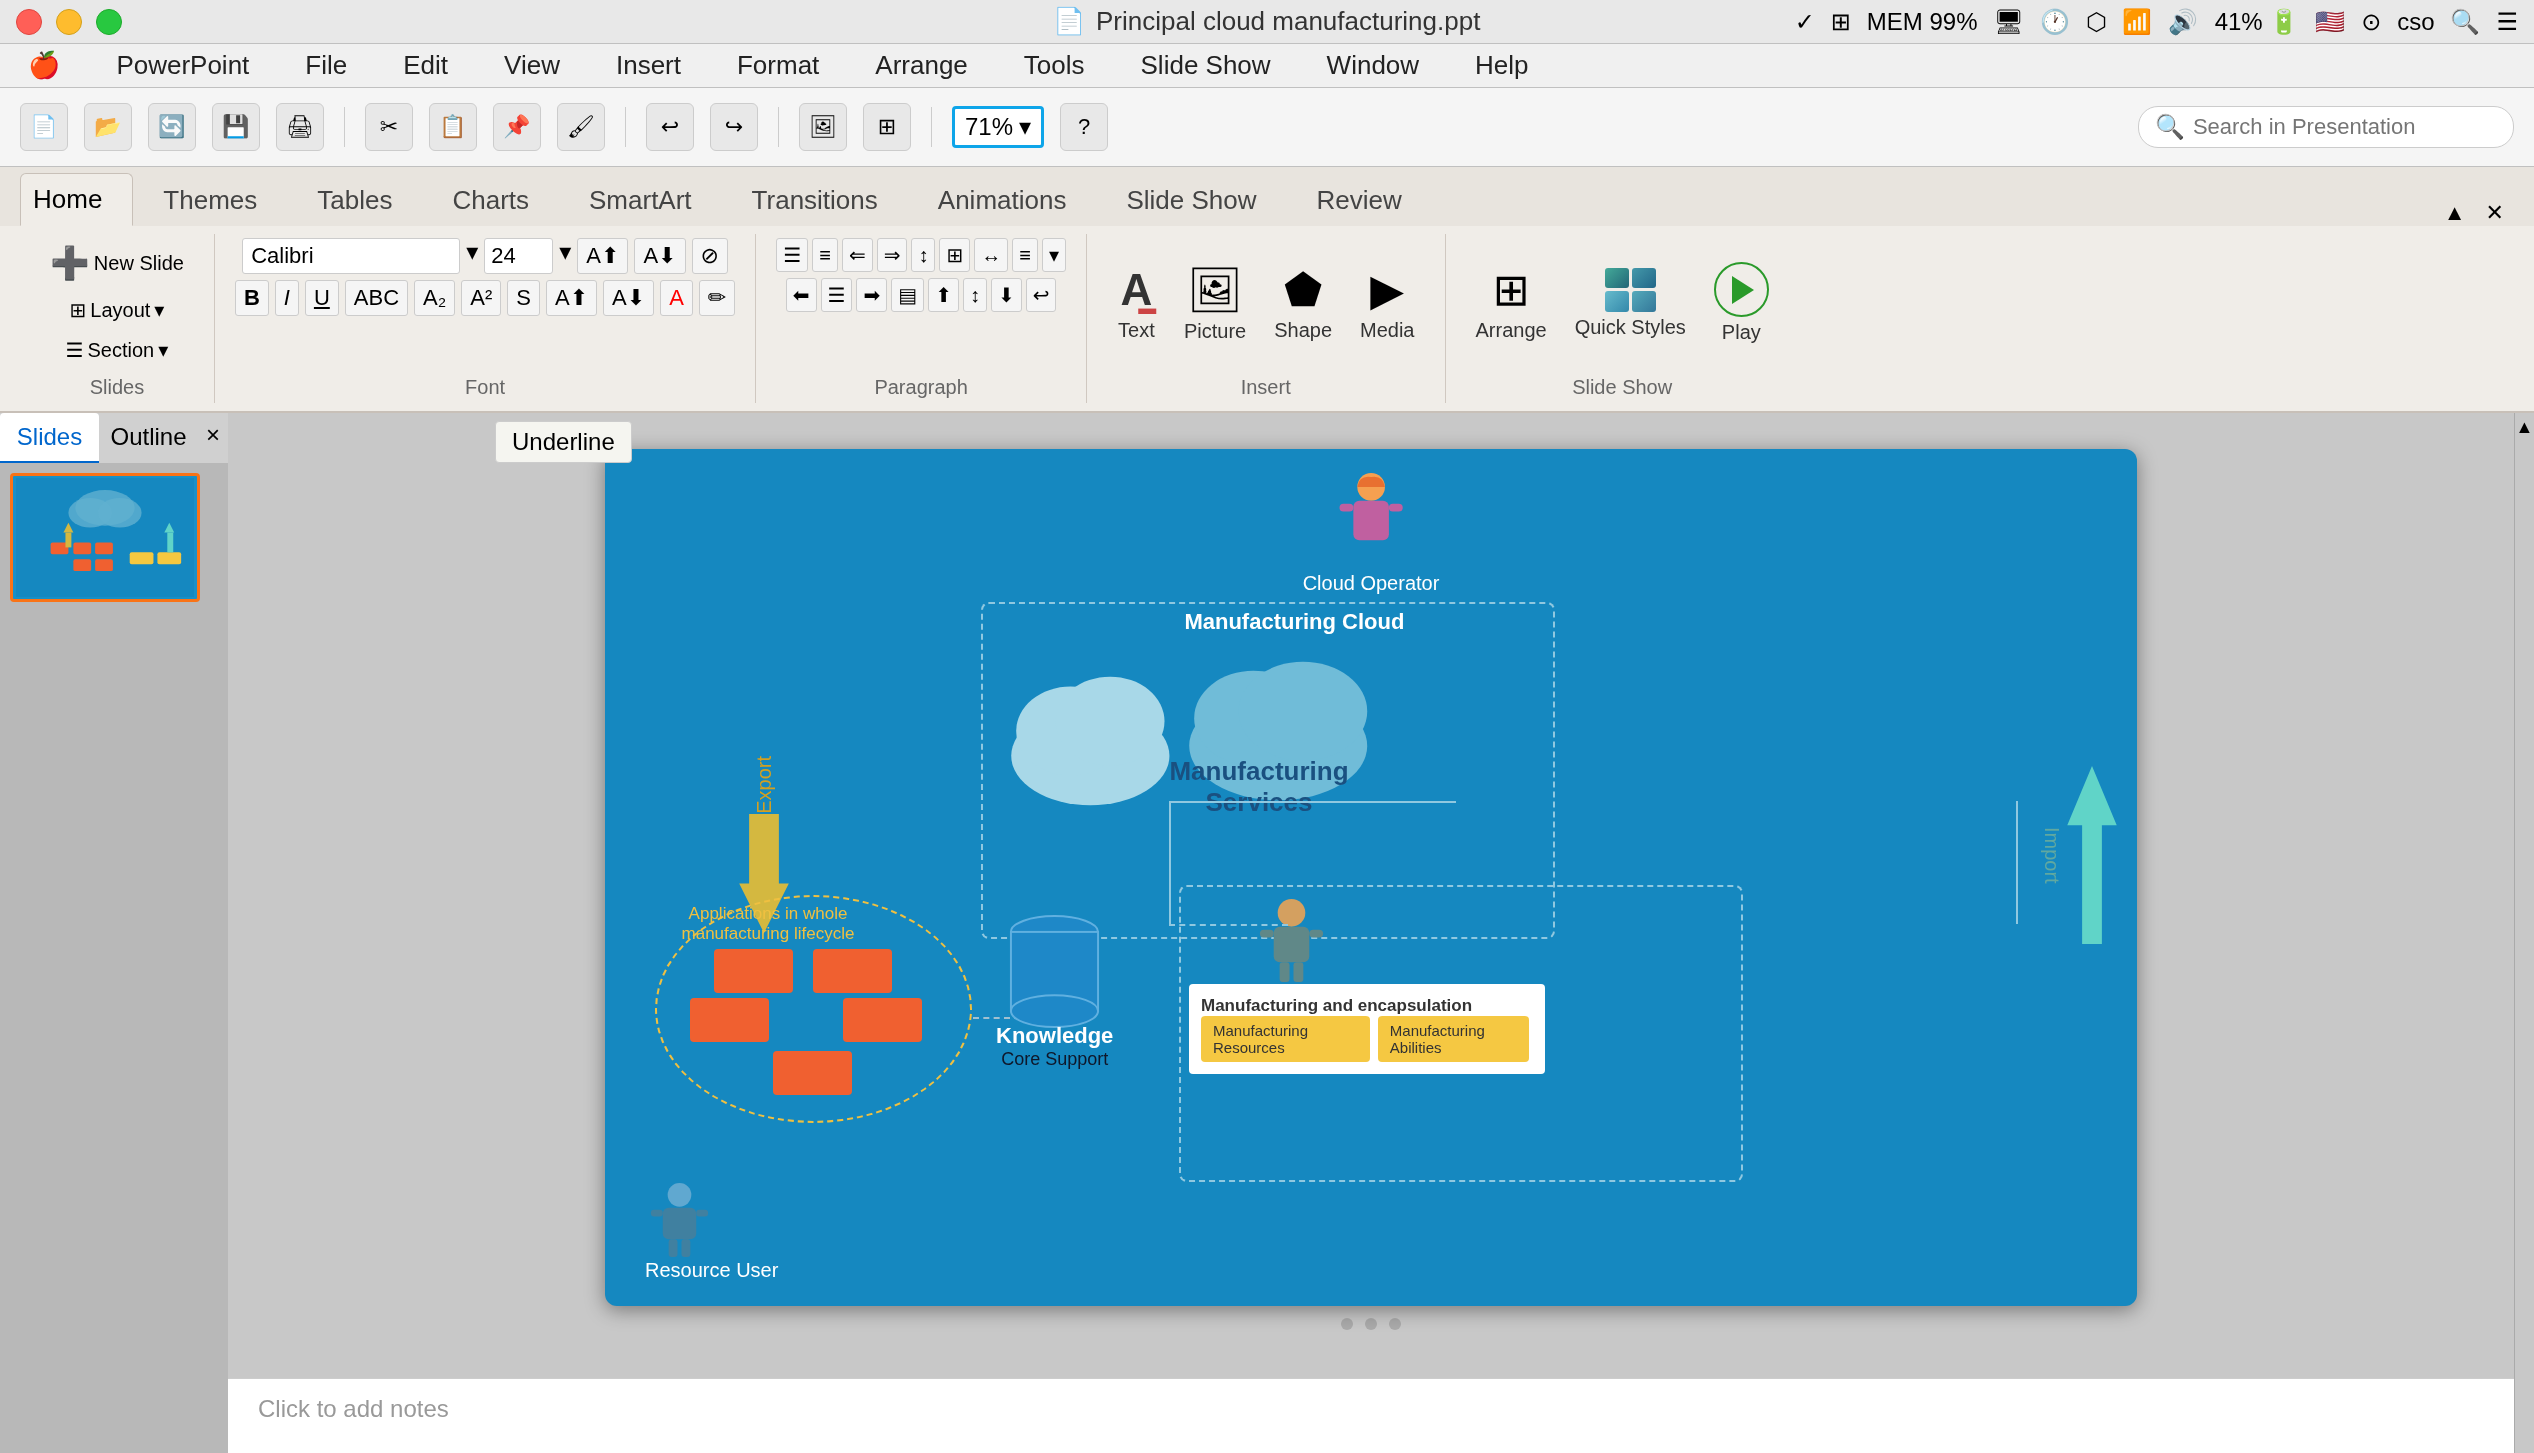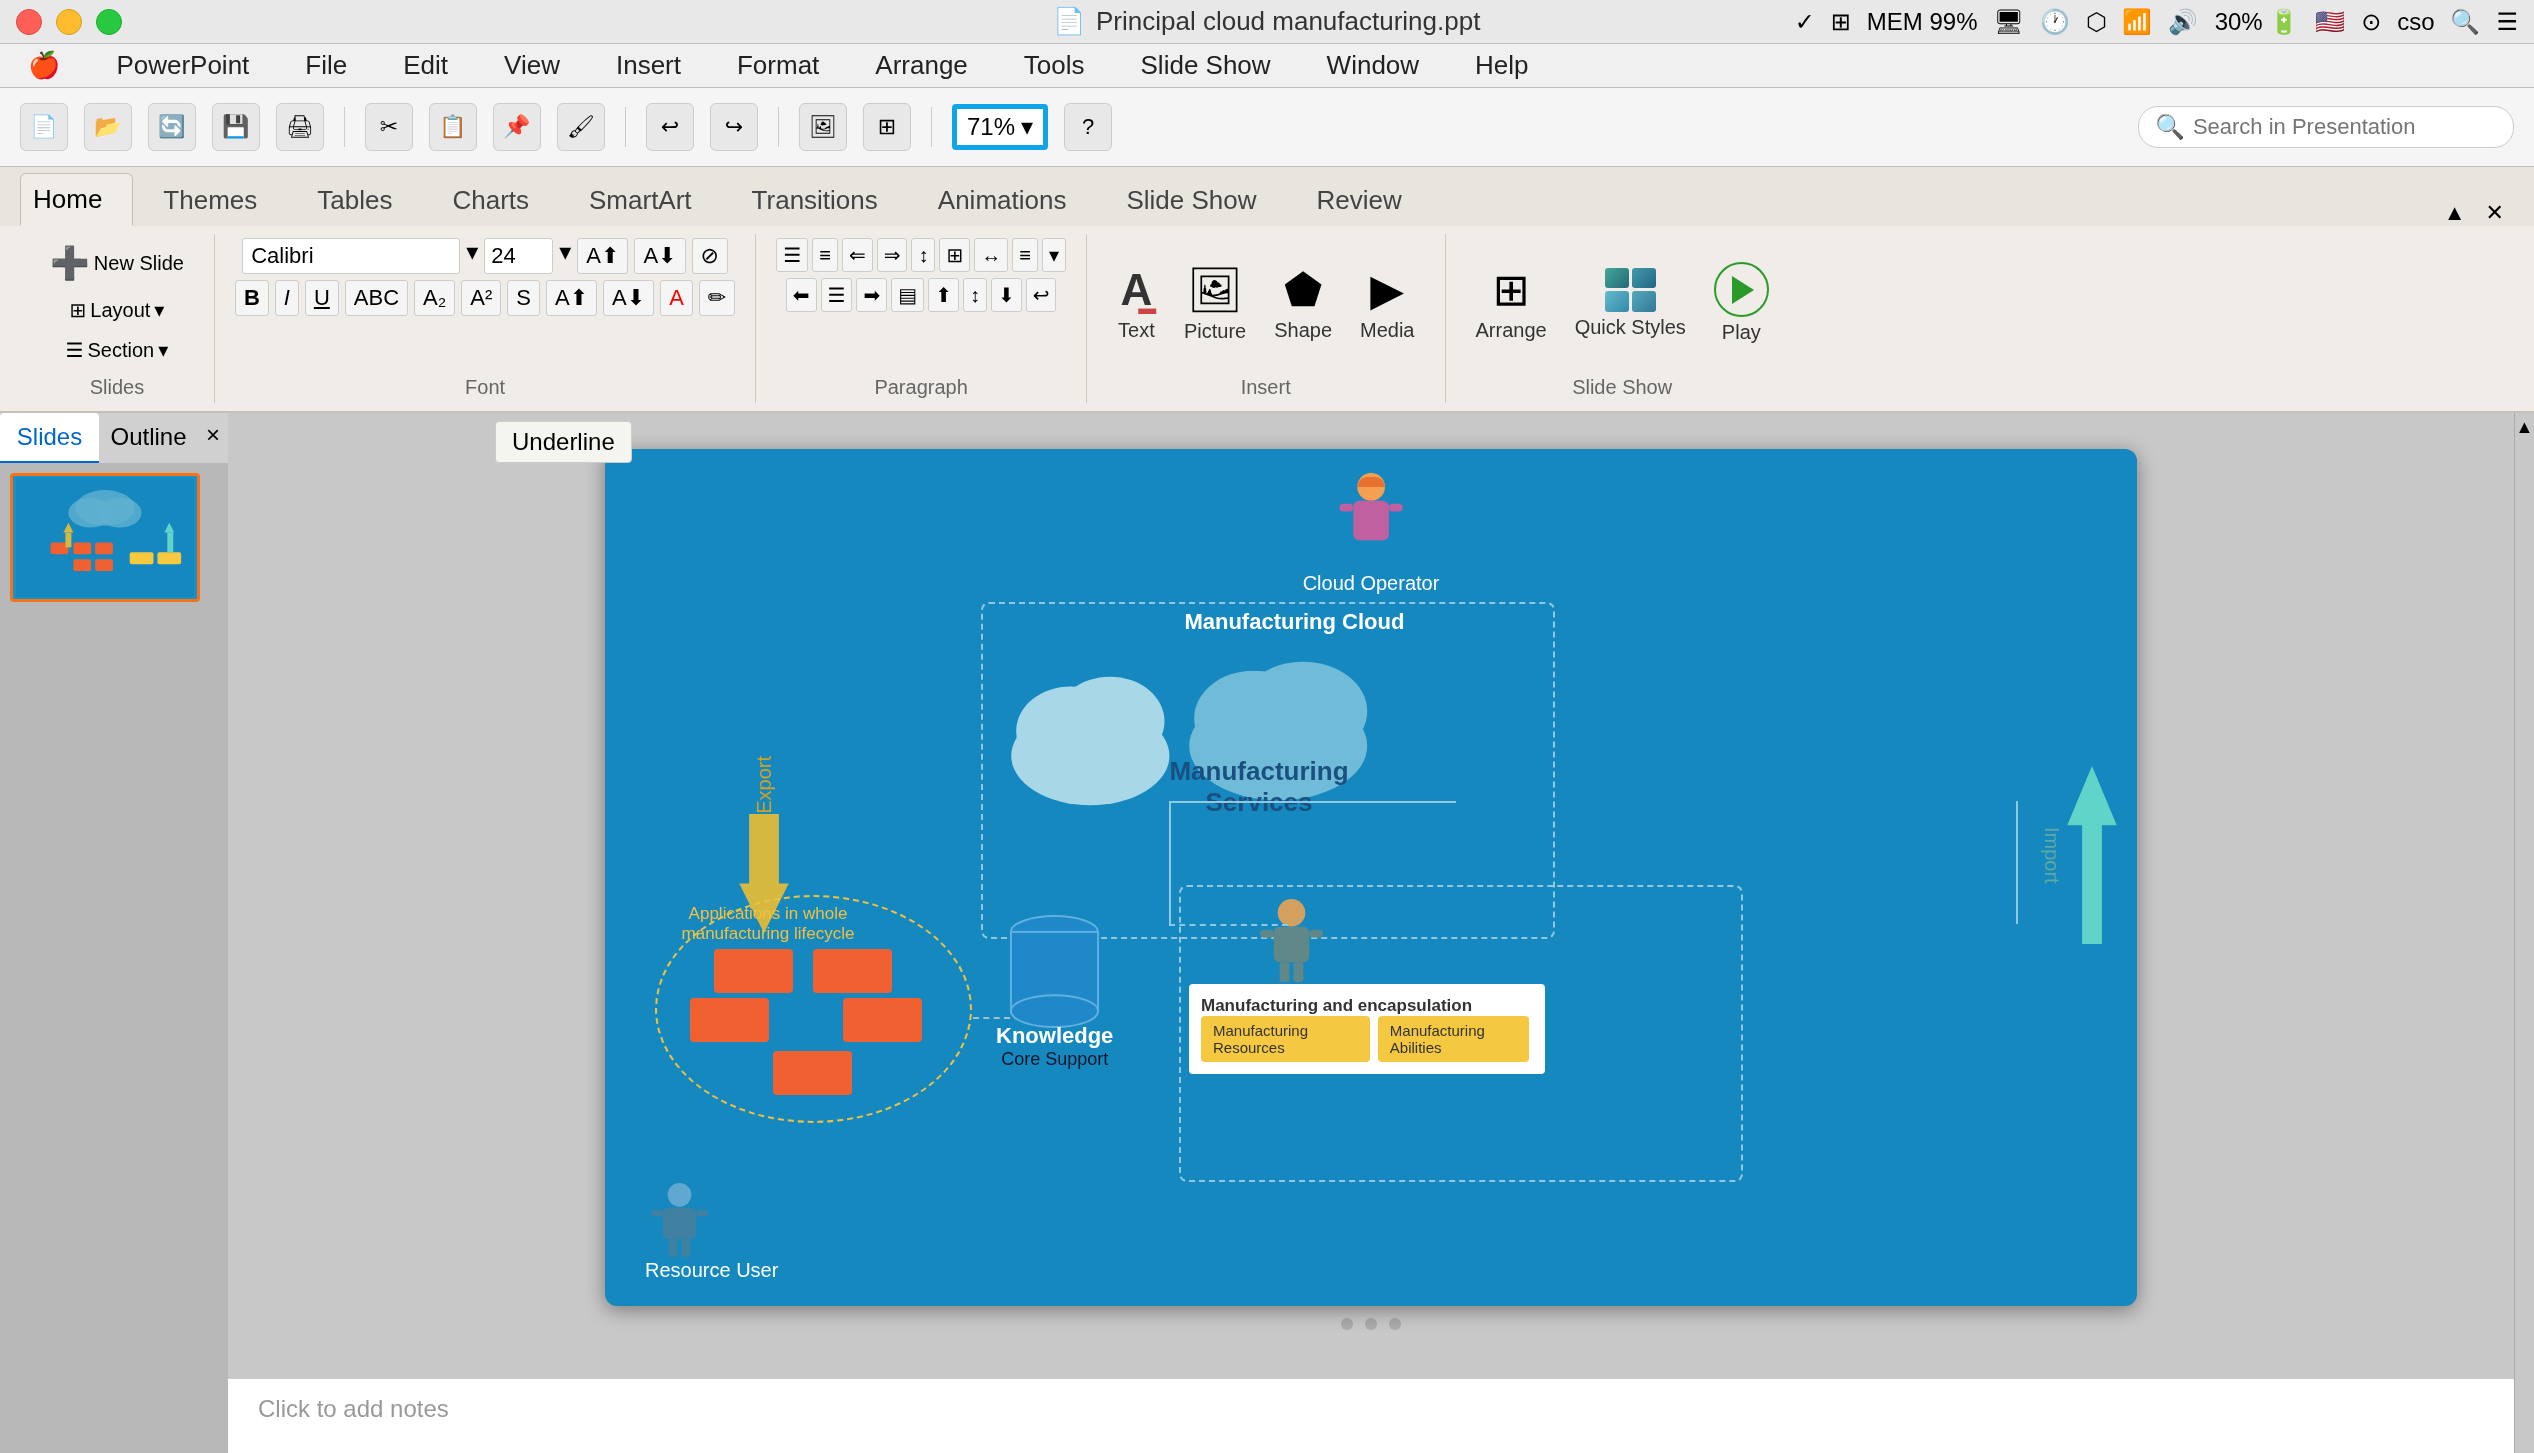--- a/index.html
+++ b/index.html
@@ -14,21 +14,21 @@
     .tl-green { background: #28c840; border: 1px solid #1aab29; }
     #title-bar-center { position: absolute; left: 50%; transform: translateX(-50%); display: flex; align-items: center; gap: 10px; color: #333; font-size: 26px; }
     #title-bar-right { margin-left: auto; display: flex; align-items: center; gap: 20px; }
     #menu-bar { height: 44px; background: #f0f0f0; display: flex; align-items: center; padding: 0 20px; gap: 40px; border-bottom: 1px solid #c0c0c0; font-size: 26px; color: #222; }
     .menu-item { cursor: pointer; padding: 4px 8px; border-radius: 4px; }
 
     
     #toolbar { height: 79px; background: #f5f5f5; display: flex; align-items: center; padding: 0 20px; gap: 16px; border-bottom: 1px solid #c0c0c0; }
     .toolbar-btn { width: 48px; height: 48px; background: #e8e8e8; border: 1px solid #ccc; border-radius: 6px; display: flex; align-items: center; justify-content: center; cursor: pointer; font-size: 22px; }
     .toolbar-sep { width: 1px; height: 40px; background: #ccc; margin: 0 4px; }
-    .zoom-control { display: flex; align-items: center; background: white; border: 5px solid #0ea5e9; border-radius: 4px; padding: 4px 10px; font-size: 24px; gap: 6px; }
+    .zoom-control { display: flex; align-items: center; background: white; border: 3px solid #0ea5e9; border-radius: 4px; padding: 4px 10px; font-size: 24px; gap: 6px; }
     #search-box { margin-left: auto; display: flex; align-items: center; background: white; border: 1px solid #ccc; border-radius: 20px; padding: 6px 16px; gap: 8px; width: 376px; }
     #search-box input { border: none; outline: none; font-size: 24px; width: 100%; }
 
     
     #ribbon { background: #f0ede8; border-bottom: 2px solid #c8c0b8; }
     #ribbon-tabs { display: flex; align-items: flex-end; padding: 0 20px; height: 59px; background: #e8e4de; }
     .ribbon-tab { padding: 10px 30px; font-size: 26px; cursor: pointer; border-radius: 6px 6px 0 0; color: #444; }
     .ribbon-tab.active { background: #f0ede8; color: #000; font-weight: 500; border: 1px solid #c8c0b8; border-bottom: 1px solid #f0ede8; padding-left: 12px; }
     #ribbon-content { display: flex; align-items: stretch; padding: 8px 20px; gap: 0; min-height: 119px; }
     .ribbon-group { display: flex; flex-direction: column; align-items: center; border-right: 1px solid #d0c8c0; padding: 4px 20px; gap: 4px; }
@@ -115,21 +115,21 @@
   <div id="title-bar-right">
     <div class="mac-status">
       <span>✓</span>
       <span>⊞</span>
       <span>MEM 99%</span>
       <span>🖥</span>
       <span>🕐</span>
       <span>⬡</span>
       <span>📶</span>
       <span>🔊</span>
-      <span>30% 🔋</span>
+      <span>41% 🔋</span>
       <span>🇺🇸</span>
       <span>⊙</span>
       <span>cso</span>
       <span>🔍</span>
       <span>☰</span>
     </div>
   </div>
 </div>
 
 <div id="menu-bar">

